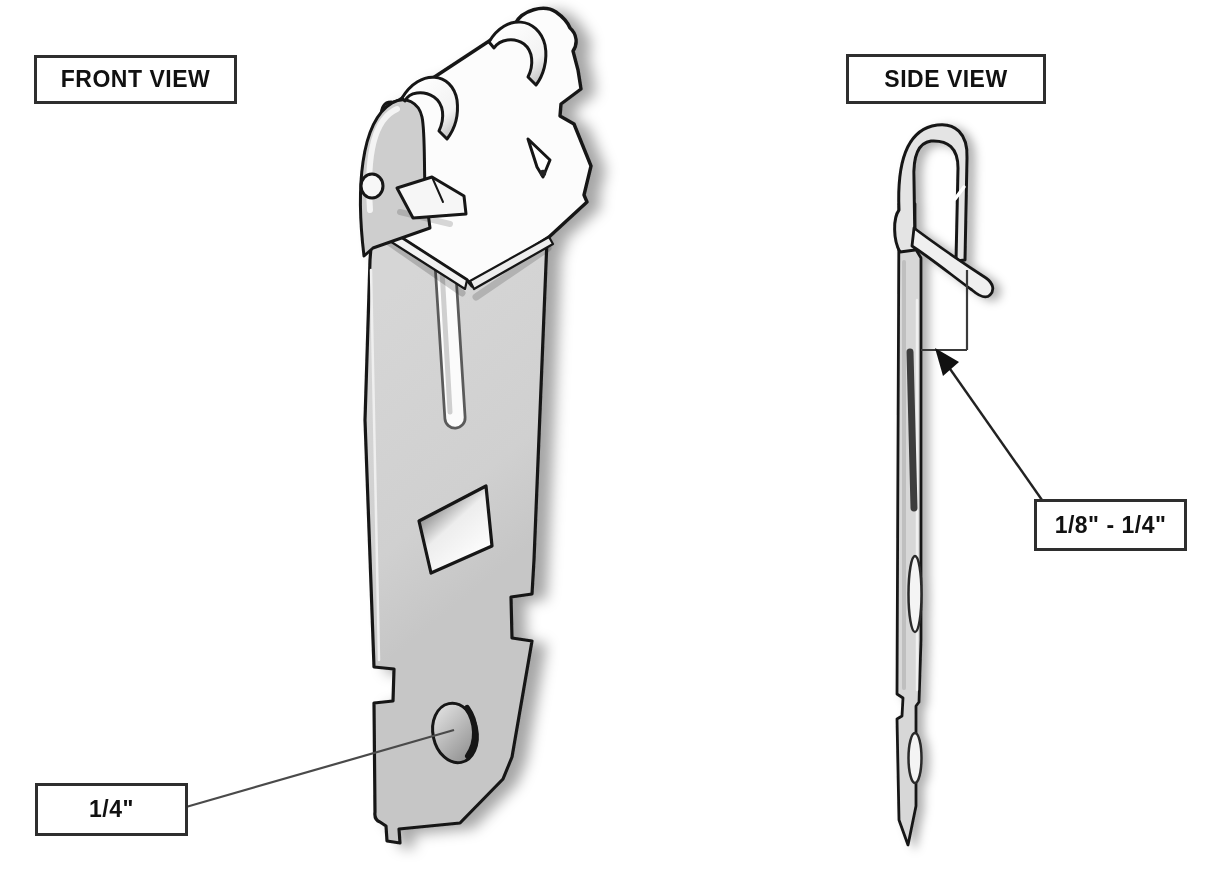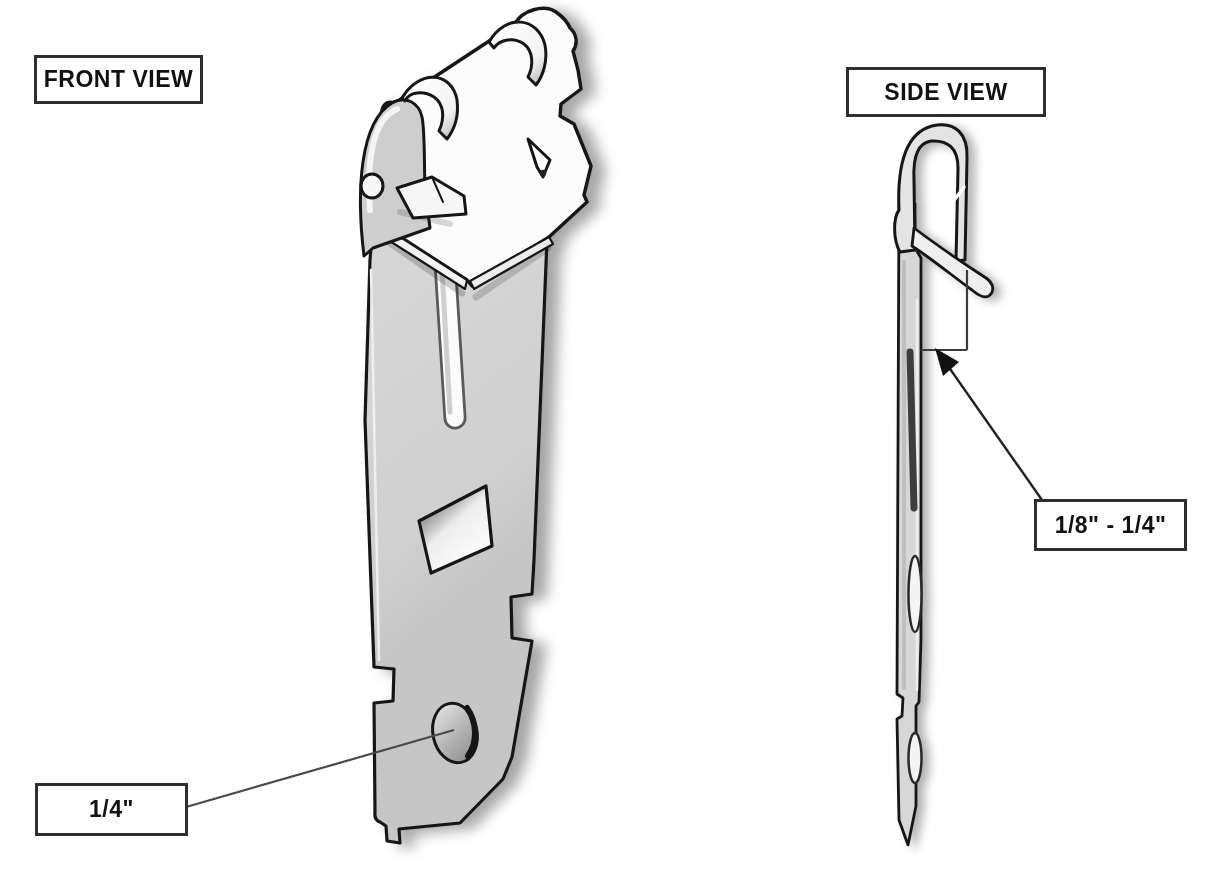--- a/index.html
+++ b/index.html
@@ -29,22 +29,22 @@
     background: #ffffff;
     color: #111111;
     display: flex;
     align-items: center;
     justify-content: center;
     font-weight: bold;
     font-size: 23px;
     letter-spacing: 0.5px;
     white-space: nowrap;
   }
-  .label-front-view { left: 34px;  top: 55px;  width: 169px; height: 49px; }
-  .label-side-view  { left: 846px; top: 54px;  width: 200px; height: 50px; margin-top: 13px; }
+  .label-front-view { left: 34px;  top: 55px;  width: 203px; height: 49px; }
+  .label-side-view  { left: 846px; top: 54px;  width: 200px; height: 50px; }
   .label-quarter    { left: 35px;  top: 783px; width: 153px; height: 53px; }
   .label-range      { left: 1034px;top: 499px; width: 153px; height: 52px; }
 </style>
 </head>
 <body>
 
 <div class="canvas">
 
   <svg class="drawing-svg" viewBox="0 0 1219 878" xmlns="http://www.w3.org/2000/svg">
     <defs>

